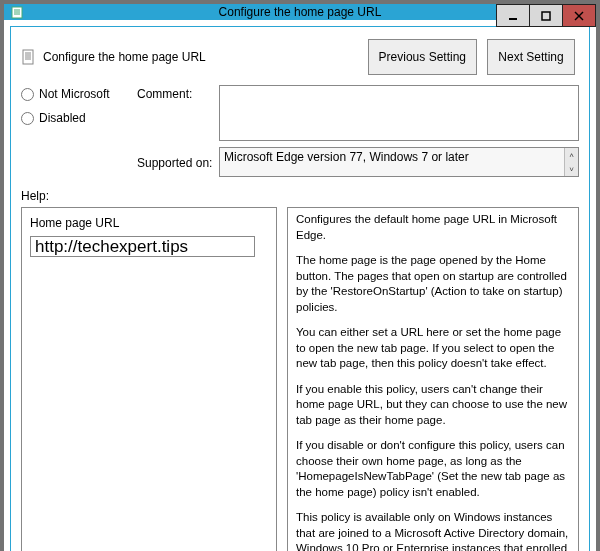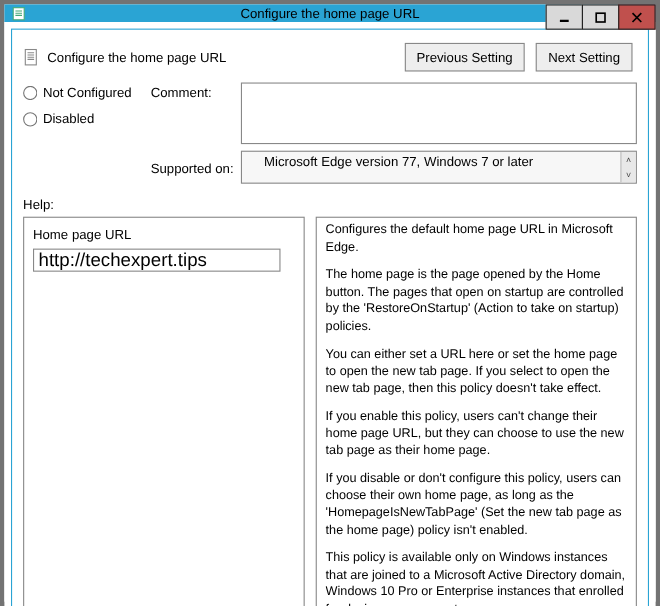--- a/index.html
+++ b/index.html
@@ -83,21 +83,21 @@
   .doc-icon {
     width: 16px; height: 16px;
   }
   .header-buttons {
     margin-left: auto;
     display: flex;
     gap: 10px;
     padding-right: 4px;
   }
   .btn {
-    height: 26px;
+    height: 36px;
     padding: 0 10px;
     border: 1px solid #888;
     background: #eee;
     font-family: inherit;
     font-size: 12px;
     cursor: pointer;
     min-width: 88px;
   }
   .grid-top {
     display: grid;
@@ -129,21 +129,21 @@
     resize: none;
     font-family: inherit;
     font-size: 12px;
     padding: 2px 4px;
     overflow-y: scroll;
   }
   .scrollbox {
     border: 1px solid #888;
     background: #f7f7f7;
     height: 30px;
-    padding: 2px 20px;
+    padding: 2px 4px;
     font-size: 12px;
     display: flex;
     align-items: flex-start;
     position: relative;
     overflow: hidden;
   }
   .scrollbox .sb-arrows {
     position: absolute;
     right: 0; top: 0;
     width: 14px; height: 100%;
@@ -257,21 +257,21 @@
         <div class="header-buttons">
           <button class="btn">Previous Setting</button>
           <button class="btn">Next Setting</button>
         </div>
       </div>
 
       <div class="grid-top">
         <div class="radio-col" style="grid-row: 1 / span 2;">
           <label class="radio-item">
             <input type="radio" name="state" style="">
-            <span>Not Configured</span>
+            <span>Not Microsoft</span>
           </label>
           <label class="radio-item">
             <input type="radio" name="state" style="">
             <span>Disabled</span>
           </label>
         </div>
 
         <div class="lbl-right">Comment:</div>
         <textarea class="txt-multi" style=""></textarea>
 

